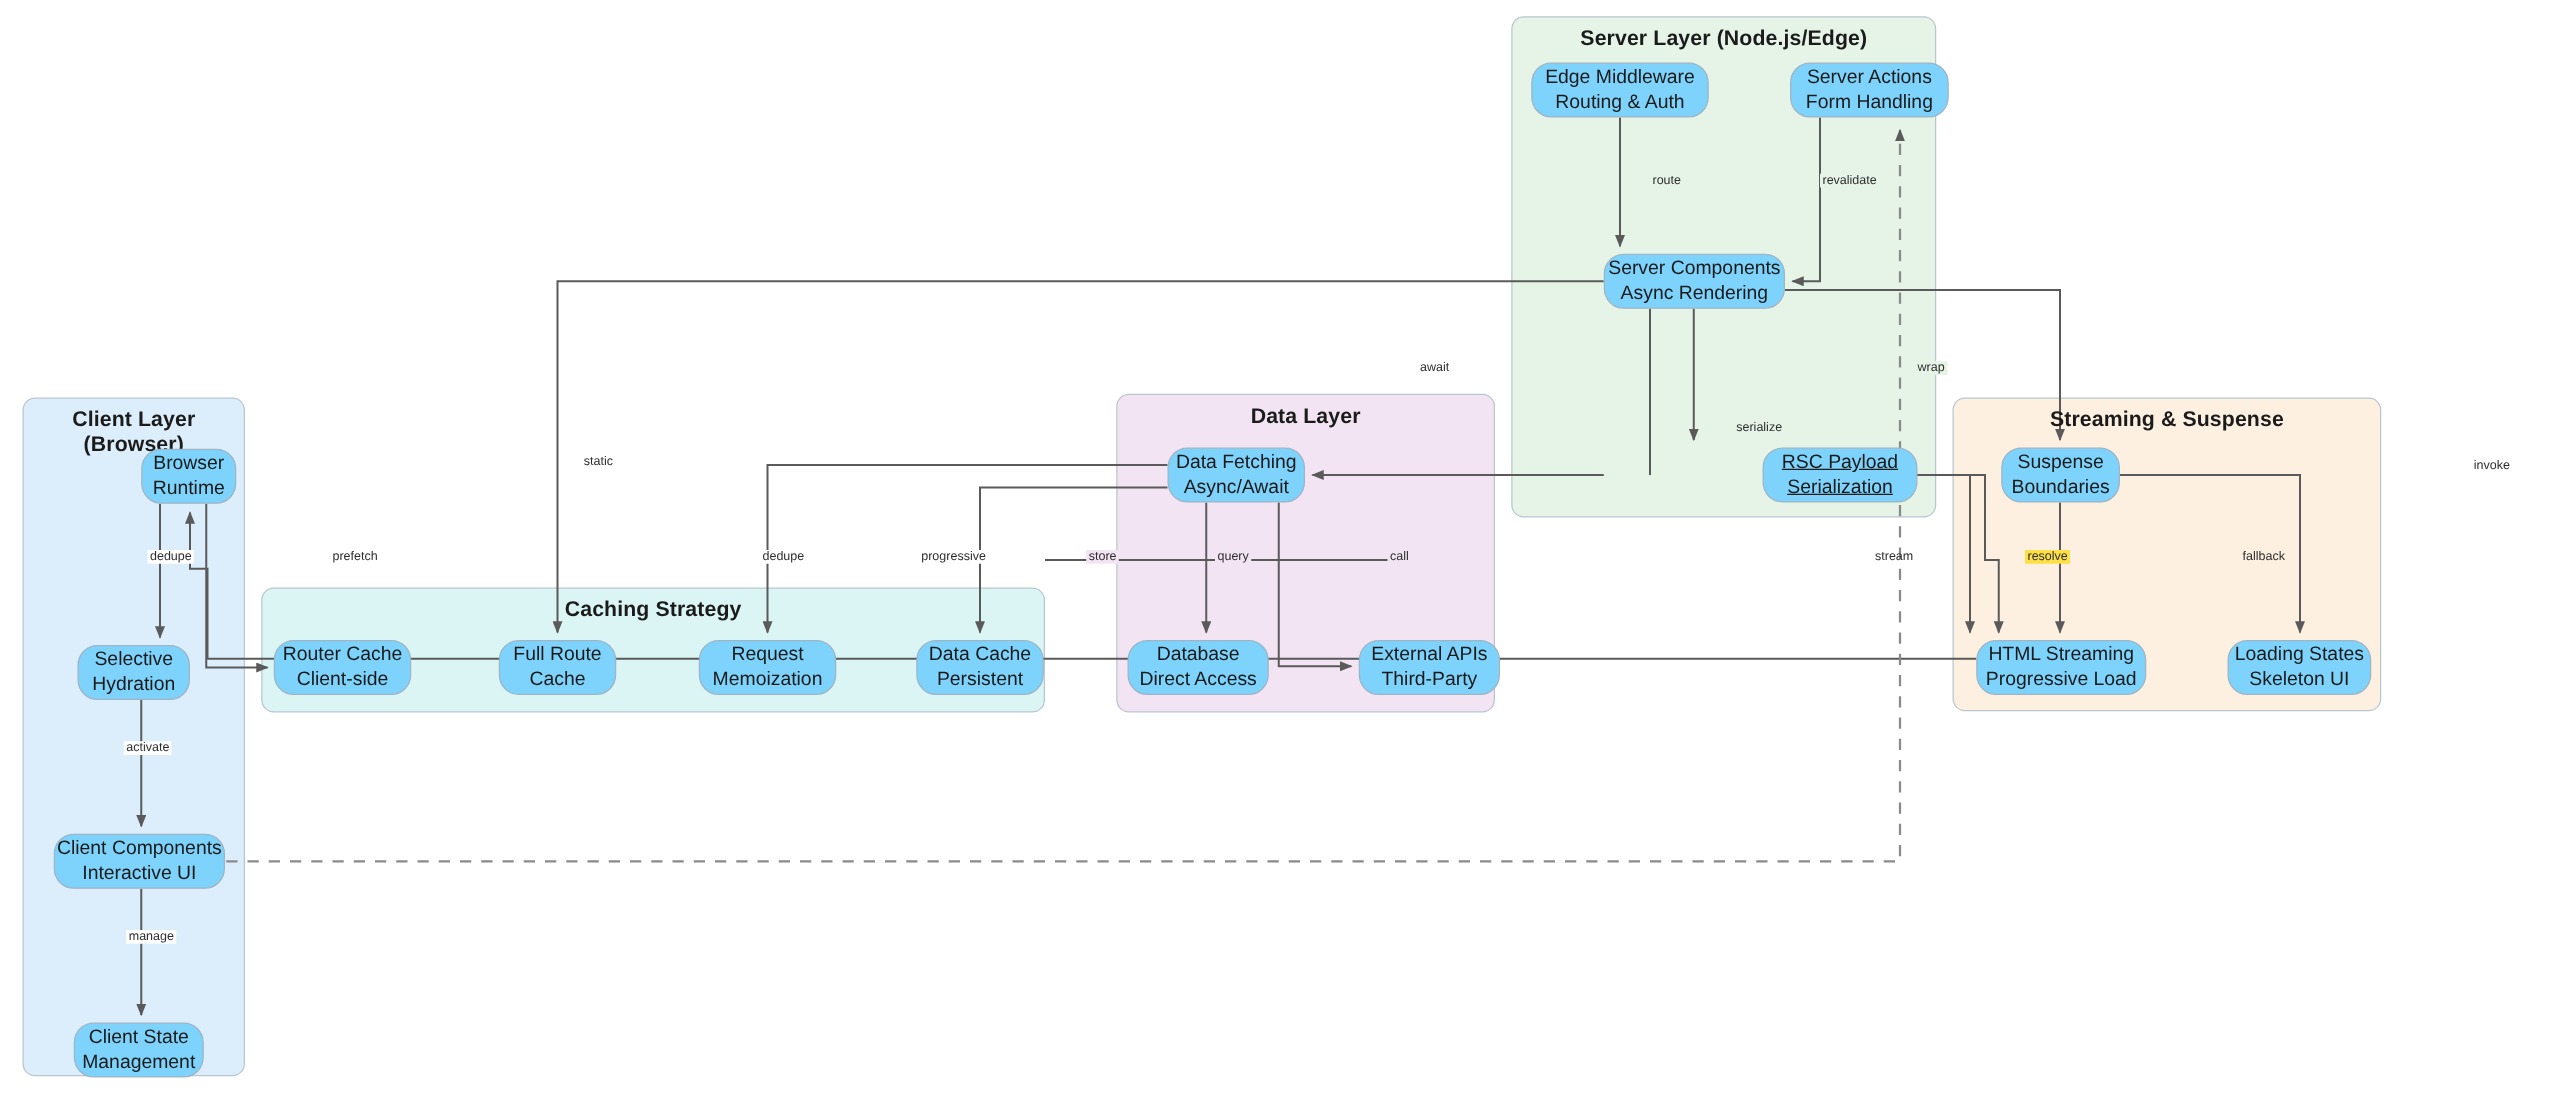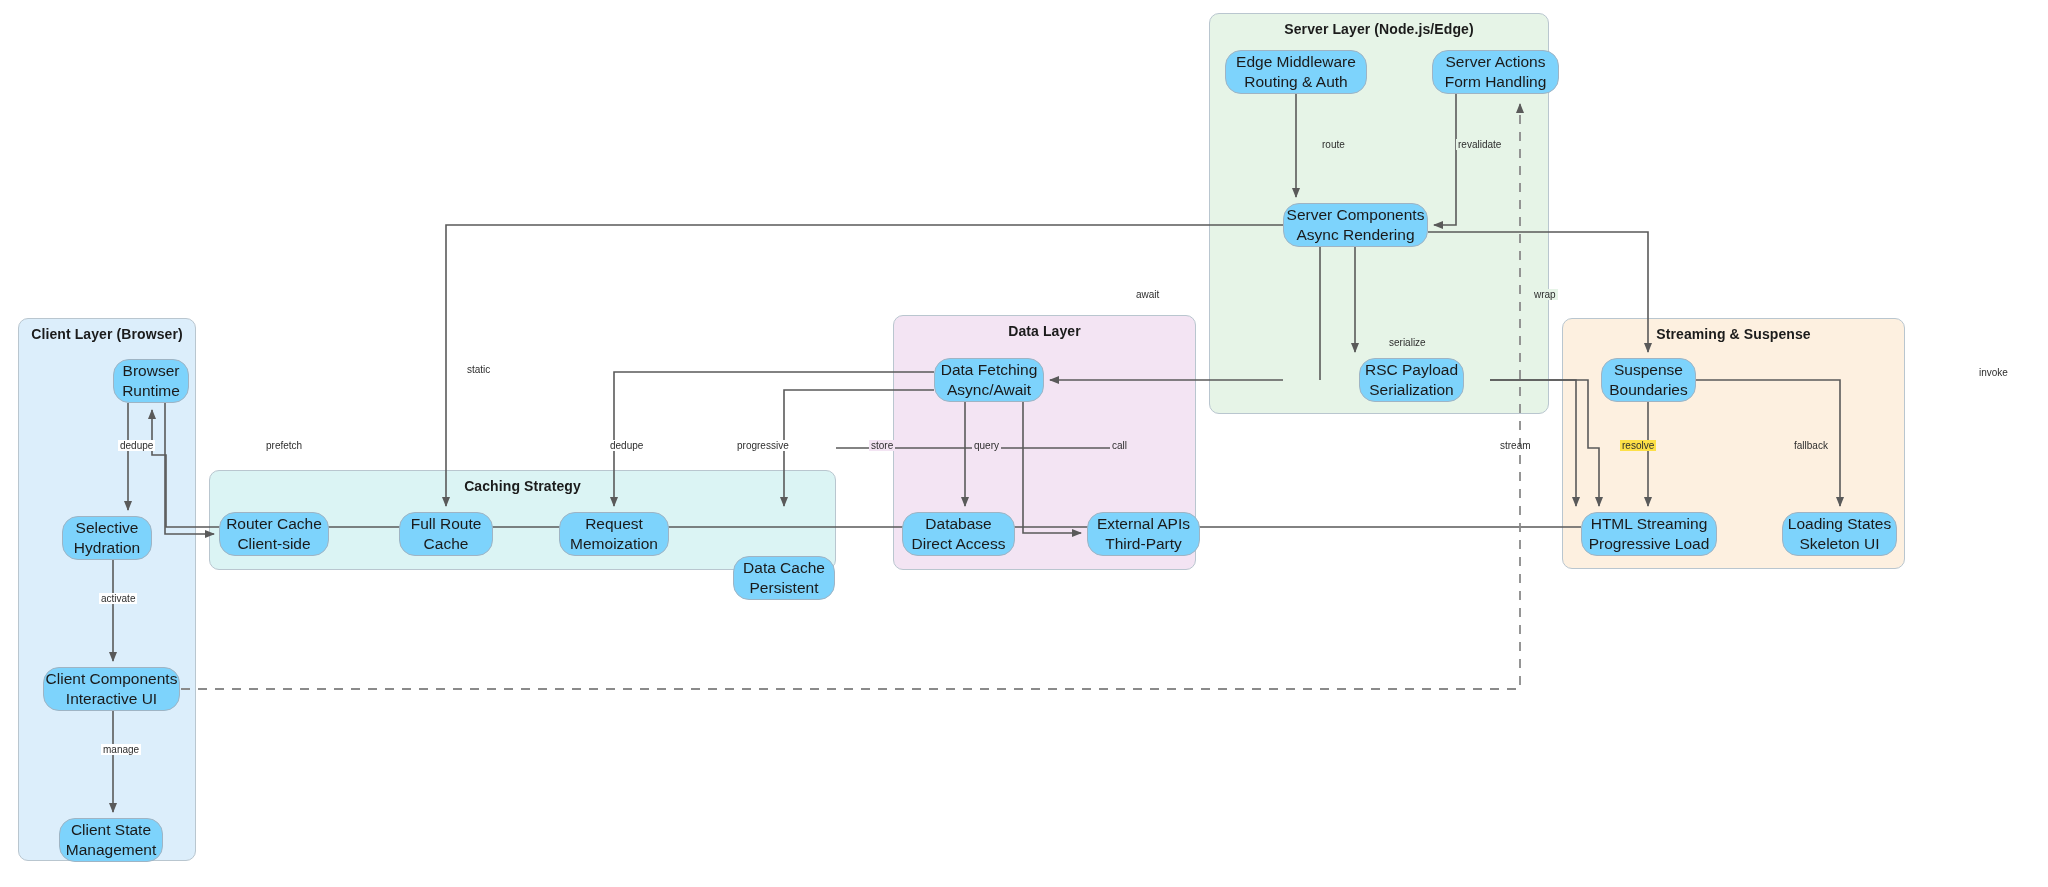--- a/index.html
+++ b/index.html
@@ -2,21 +2,21 @@
 <html><head>
 <meta charset="utf-8">
 <style>
   html,body{margin:0;padding:0;background:#ffffff;}
   body{width:2048px;height:887px;overflow:hidden;
        font-family:"Liberation Sans","DejaVu Sans",sans-serif;}
   #stage{position:relative;width:2048px;height:887px;}
   svg#wires{position:absolute;left:0;top:0;width:2048px;height:887px;}
   .cluster{position:absolute;border:1px solid #b9c6cf;border-radius:10px;box-sizing:border-box;}
   .cluster-title{position:absolute;left:0;right:0;text-align:center;
-       font-weight:bold;font-size:14px;color:#1b1b1b;letter-spacing:.1px;}
+       font-weight:bold;font-size:17px;color:#1b1b1b;letter-spacing:.1px;}
   .node{position:absolute;background:#7dd3fc;border:1px solid #9fb4c4;
        border-radius:16px;box-sizing:border-box;display:flex;flex-direction:column;
        align-items:center;justify-content:center;line-height:1.28;
        font-size:15.5px;color:#1a1a1a;text-align:center;}
   .node span{display:block;white-space:nowrap;}
   .elabel{position:absolute;font-size:10px;color:#2e2e2e;white-space:nowrap;
        background:#ffffff;padding:0 2px;}
   .elabel.nobg{background:transparent;}
 </style>
 </head>
@@ -113,21 +113,21 @@
     <span>Client-side</span>
   </div>
   <div class="node" style="left:399px;top:512px;width:94px;height:44px;">
     <span>Full Route</span>
     <span>Cache</span>
   </div>
   <div class="node" style="left:559px;top:512px;width:110px;height:44px;">
     <span>Request</span>
     <span>Memoization</span>
   </div>
-  <div class="node" style="left:733px;top:512px;width:102px;height:44px;margin-top:44px;">
+  <div class="node" style="left:733px;top:512px;width:102px;height:44px;">
     <span>Data Cache</span>
     <span>Persistent</span>
   </div>
 
   <div class="node" style="left:934px;top:358px;width:110px;height:44px;">
     <span>Data Fetching</span>
     <span>Async/Await</span>
   </div>
   <div class="node" style="left:902px;top:512px;width:113px;height:44px;">
     <span>Database</span>
@@ -143,21 +143,21 @@
     <span>Routing &amp; Auth</span>
   </div>
   <div class="node" style="left:1432px;top:50px;width:127px;height:44px;">
     <span>Server Actions</span>
     <span>Form Handling</span>
   </div>
   <div class="node" style="left:1283px;top:203px;width:145px;height:44px;">
     <span>Server Components</span>
     <span>Async Rendering</span>
   </div>
-  <div class="node" style="left:1359px;top:358px;width:105px;height:44px;">
+  <div class="node" style="left:1410px;top:358px;width:124px;height:44px;text-decoration:underline;">
     <span>RSC Payload</span>
     <span>Serialization</span>
   </div>
 
   <div class="node" style="left:1601px;top:358px;width:95px;height:44px;">
     <span>Suspense</span>
     <span>Boundaries</span>
   </div>
   <div class="node" style="left:1581px;top:512px;width:136px;height:44px;">
     <span>HTML Streaming</span>

